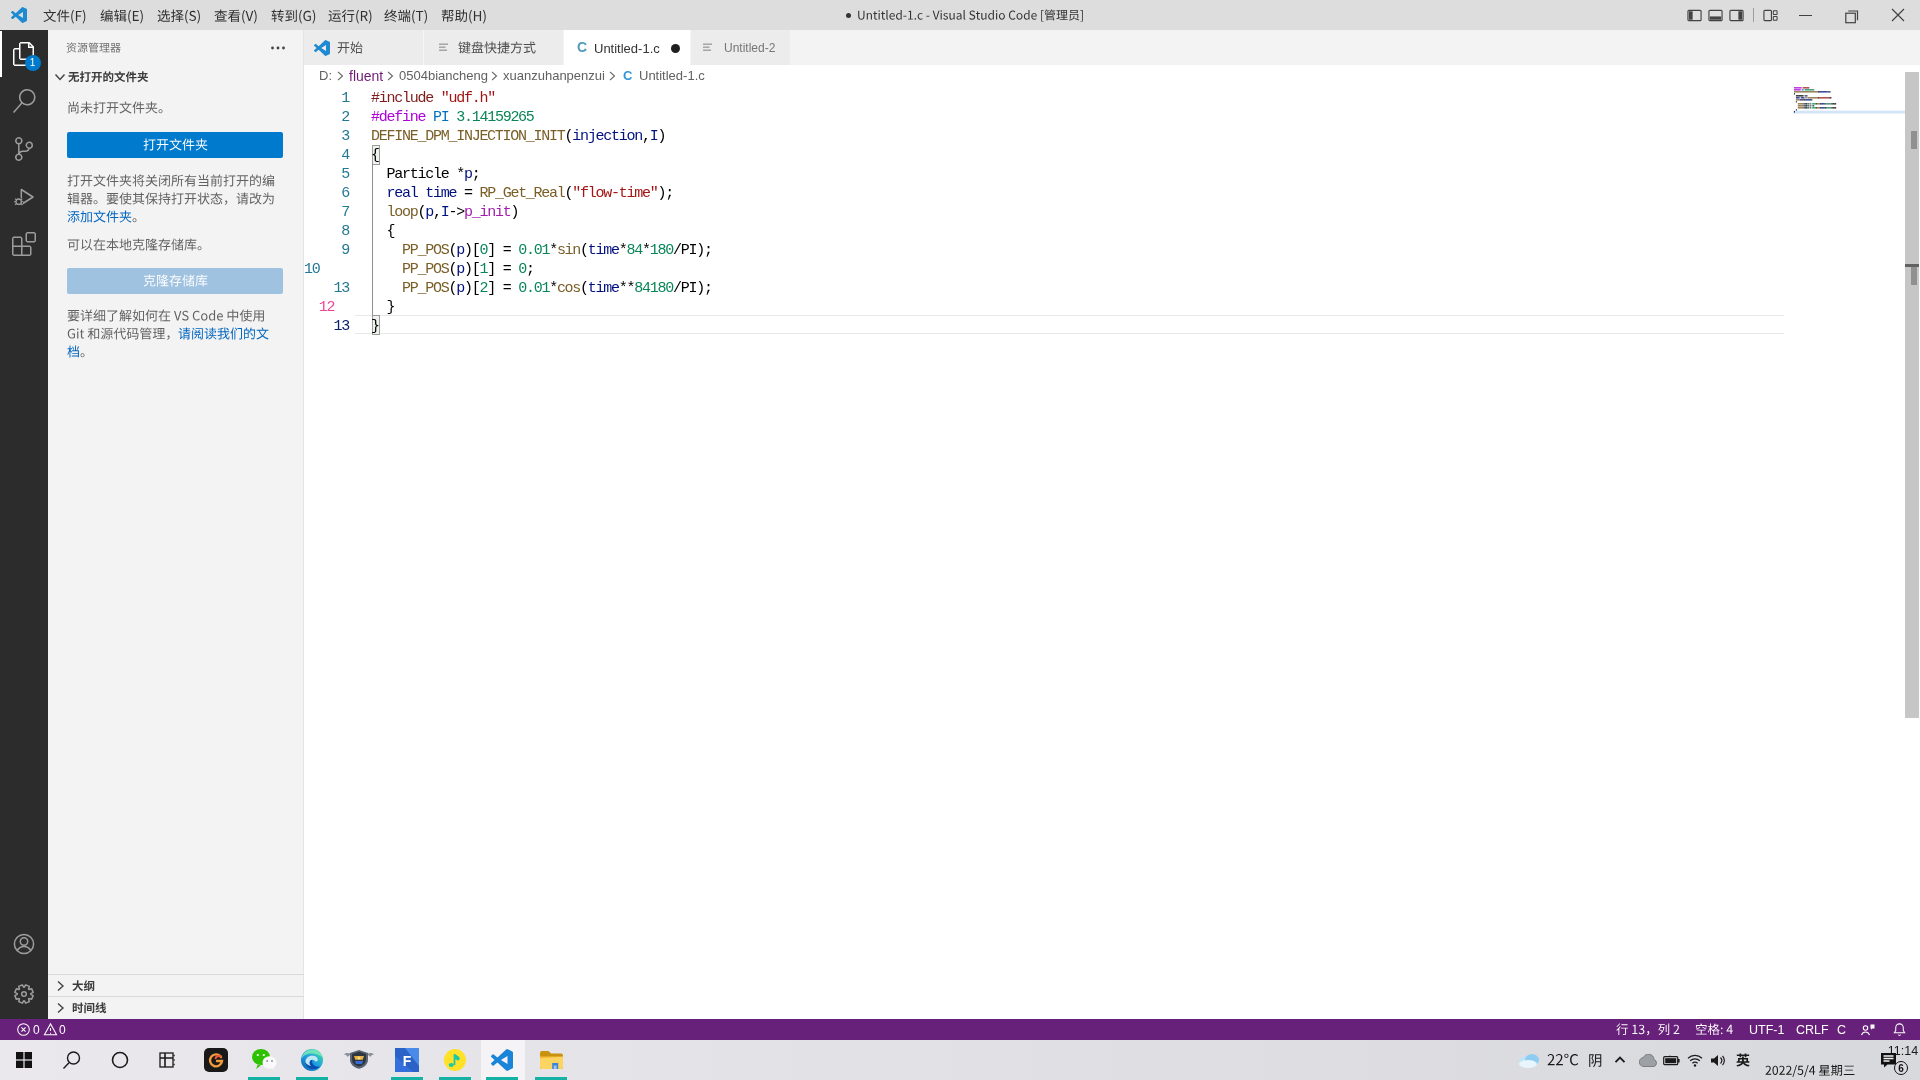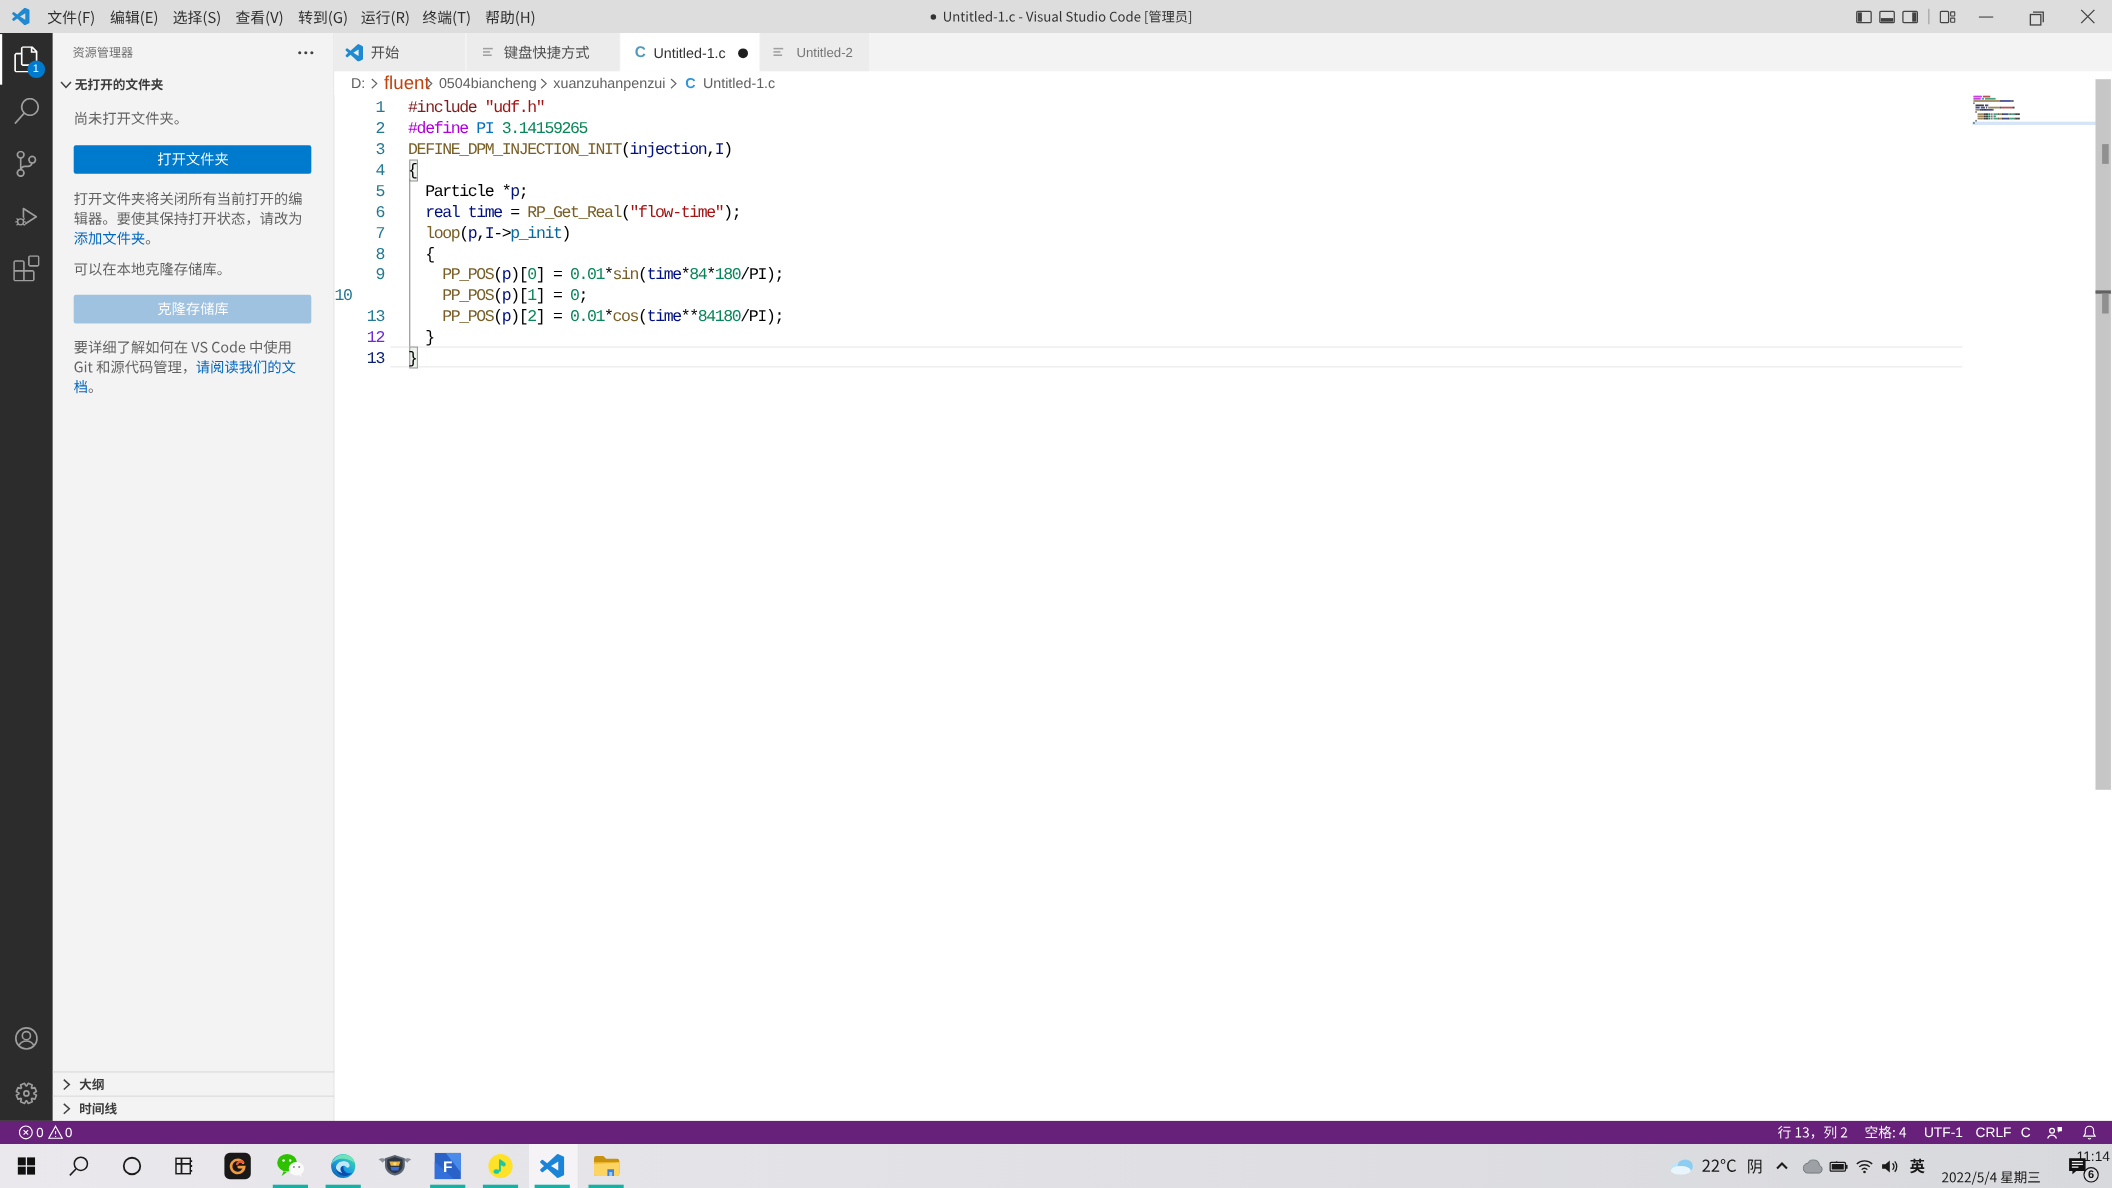--- a/index.html
+++ b/index.html
@@ -422,21 +422,21 @@
     <rect x="0" y="1.5" width="9" height="1.4" fill="#a0a0a0"></rect>
     <rect x="0" y="4.5" width="6.5" height="1.4" fill="#a0a0a0"></rect>
     <rect x="0" y="7.5" width="8" height="1.4" fill="#a0a0a0"></rect>
   </svg>
 <div class="a" style="left:724px;top:40px;height:17px;line-height:17px;font-size:12px;color:#767676">Untitled-2</div>
 <div class="a" style="left:304px;top:65px;width:1616px;height:22px;background:#ffffff"></div>
 <div class="a" style="left:319px;top:66px;height:20px;line-height:20px;font-size:13px;color:#616161">D:</div>
 <svg class="a" width="16" height="16" style="left:332px;top:68px" viewBox="0 0 16 16">
     <path d="M6 3.8 10.5 8 6 12.2" fill="none" stroke="#646465" stroke-width="1.1"></path>
   </svg>
-<div class="a" style="left:349px;top:66px;height:20px;line-height:20px;font-size:17px;color:#c2410c">fluent</div>
+<div class="a" style="left:349px;top:66px;height:20px;line-height:20px;font-size:14px;color:#701a75">fluent</div>
 <svg class="a" width="16" height="16" style="left:382px;top:68px" viewBox="0 0 16 16">
     <path d="M6 3.8 10.5 8 6 12.2" fill="none" stroke="#646465" stroke-width="1.1"></path>
   </svg>
 <div class="a" style="left:399px;top:66px;height:20px;line-height:20px;font-size:13px;color:#616161">0504biancheng</div>
 <svg class="a" width="16" height="16" style="left:486px;top:68px" viewBox="0 0 16 16">
     <path d="M6 3.8 10.5 8 6 12.2" fill="none" stroke="#646465" stroke-width="1.1"></path>
   </svg>
 <div class="a" style="left:503px;top:66px;height:20px;line-height:20px;font-size:13px;color:#616161">xuanzuhanpenzui</div>
 <svg class="a" width="16" height="16" style="left:604px;top:68px" viewBox="0 0 16 16">
     <path d="M6 3.8 10.5 8 6 12.2" fill="none" stroke="#646465" stroke-width="1.1"></path>
@@ -453,30 +453,30 @@
 <div class="a code" style="left:371px;top:107.5px"><span style="color:#AF00DB">#define</span> <span style="color:#0070C1">PI</span> <span style="color:#098658">3.14159265</span></div>
 <div class="a code" style="left:304px;top:126.5px;width:45px;text-align:right;color:#237893">3</div>
 <div class="a code" style="left:371px;top:126.5px"><span style="color:#795E26">DEFINE_DPM_INJECTION_INIT</span><span style="color:#000000">(</span><span style="color:#001080">injection</span><span style="color:#000000">,</span><span style="color:#001080">I</span><span style="color:#000000">)</span></div>
 <div class="a code" style="left:304px;top:145.5px;width:45px;text-align:right;color:#237893">4</div>
 <div class="a code" style="left:371px;top:145.5px"><span style="color:#000000">{</span></div>
 <div class="a code" style="left:304px;top:164.5px;width:45px;text-align:right;color:#237893">5</div>
 <div class="a code" style="left:371px;top:164.5px">  <span style="color:#000000">Particle</span> <span style="color:#000000">*</span><span style="color:#001080">p</span><span style="color:#000000">;</span></div>
 <div class="a code" style="left:304px;top:183.5px;width:45px;text-align:right;color:#237893">6</div>
 <div class="a code" style="left:371px;top:183.5px">  <span style="color:#001080">real</span> <span style="color:#001080">time</span> <span style="color:#000000">=</span> <span style="color:#795E26">RP_Get_Real</span><span style="color:#000000">(</span><span style="color:#A31515">"flow-time"</span><span style="color:#000000">);</span></div>
 <div class="a code" style="left:304px;top:202.5px;width:45px;text-align:right;color:#237893">7</div>
-<div class="a code" style="left:371px;top:202.5px">  <span style="color:#795E26">loop</span><span style="color:#000000">(</span><span style="color:#001080">p</span><span style="color:#000000">,</span><span style="color:#001080">I</span><span style="color:#000000">-&gt;</span><span style="color:#0369a1">p_init</span><span style="color:#000000">)</span></div>
+<div class="a code" style="left:371px;top:202.5px">  <span style="color:#795E26">loop</span><span style="color:#000000">(</span><span style="color:#001080">p</span><span style="color:#000000">,</span><span style="color:#001080">I</span><span style="color:#000000">-&gt;</span><span style="color:#a21caf">p_init</span><span style="color:#000000">)</span></div>
 <div class="a code" style="left:304px;top:221.5px;width:45px;text-align:right;color:#237893">8</div>
 <div class="a code" style="left:371px;top:221.5px">  <span style="color:#000000">{</span></div>
 <div class="a code" style="left:304px;top:240.5px;width:45px;text-align:right;color:#237893">9</div>
 <div class="a code" style="left:371px;top:240.5px">    <span style="color:#795E26">PP_POS</span><span style="color:#000000">(</span><span style="color:#001080">p</span><span style="color:#000000">)[</span><span style="color:#098658">0</span><span style="color:#000000">]</span> <span style="color:#000000">=</span> <span style="color:#098658">0.01</span><span style="color:#000000">*</span><span style="color:#795E26">sin</span><span style="color:#000000">(</span><span style="color:#001080">time</span><span style="color:#000000">*</span><span style="color:#098658">84</span><span style="color:#000000">*</span><span style="color:#098658">180</span><span style="color:#000000">/</span><span style="color:#000000">PI</span><span style="color:#000000">);</span></div>
 <div class="a code" style="left:304px;top:259.5px;width:45px;text-align:left;color:#237893">10</div>
 <div class="a code" style="left:371px;top:259.5px">    <span style="color:#795E26">PP_POS</span><span style="color:#000000">(</span><span style="color:#001080">p</span><span style="color:#000000">)[</span><span style="color:#098658">1</span><span style="color:#000000">]</span> <span style="color:#000000">=</span> <span style="color:#098658">0</span><span style="color:#000000">;</span></div>
 <div class="a code" style="left:304px;top:278.5px;width:45px;text-align:right;color:#237893">13</div>
 <div class="a code" style="left:371px;top:278.5px">    <span style="color:#795E26">PP_POS</span><span style="color:#000000">(</span><span style="color:#001080">p</span><span style="color:#000000">)[</span><span style="color:#098658">2</span><span style="color:#000000">]</span> <span style="color:#000000">=</span> <span style="color:#098658">0.01</span><span style="color:#000000">*</span><span style="color:#795E26">cos</span><span style="color:#000000">(</span><span style="color:#001080">time</span><span style="color:#000000">**</span><span style="color:#098658">84180</span><span style="color:#000000">/</span><span style="color:#000000">PI</span><span style="color:#000000">);</span></div>
-<div class="a code" style="left:304px;top:297.5px;width:45px;text-align:right;color:#6d28d9">12</div>
+<div class="a code" style="left:304px;top:297.5px;width:45px;text-align:center;color:#ec4899">12</div>
 <div class="a code" style="left:371px;top:297.5px">  <span style="color:#000000">}</span></div>
 <div class="a code" style="left:304px;top:316.5px;width:45px;text-align:right;color:#0b216f">13</div>
 <div class="a code" style="left:371px;top:316.5px"><span style="color:#000000">}</span></div>
 <svg class="a" width="130" height="32" style="left:1790px;top:85px" viewBox="0 0 130 32">
     <rect x="3" y="25.6" width="113" height="3" fill="#d5e5f8"></rect>
     <rect x="4.0" y="2" width="7.7" height="1.6" fill="#AF00DB" opacity="0.75"></rect>
     <rect x="12.6" y="2" width="6.7" height="1.6" fill="#A31515" opacity="0.75"></rect>
     <rect x="4.0" y="4" width="6.7" height="1.6" fill="#AF00DB" opacity="0.75"></rect>
     <rect x="11.7" y="4" width="1.9" height="1.6" fill="#0070C1" opacity="0.75"></rect>
     <rect x="14.6" y="4" width="9.6" height="1.6" fill="#098658" opacity="0.75"></rect>

